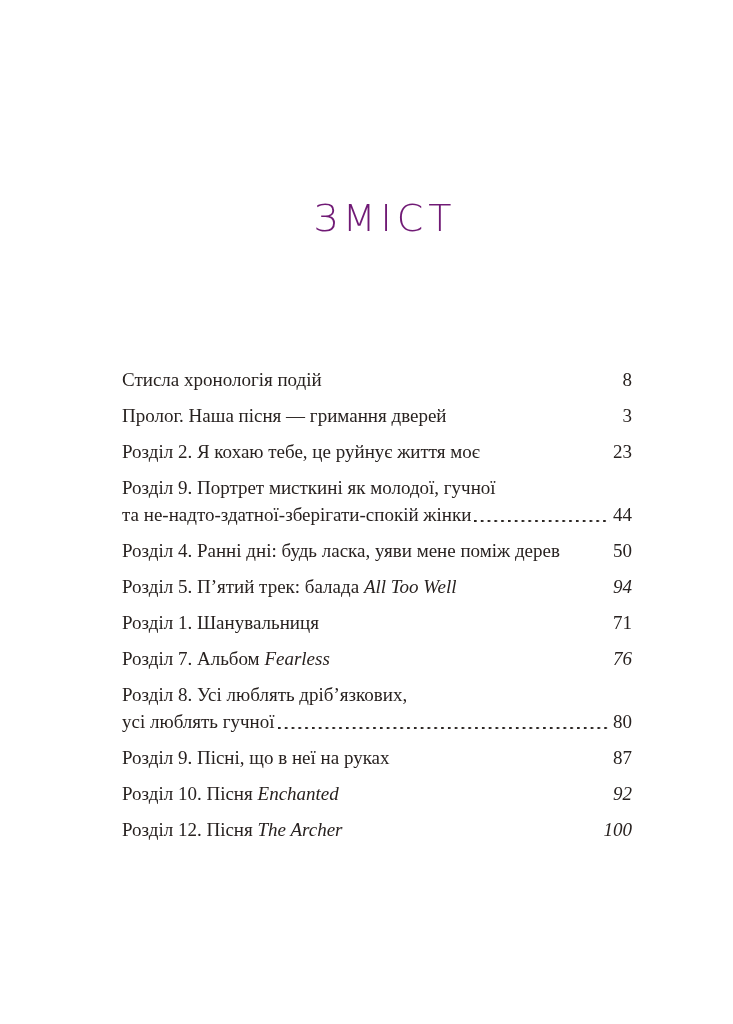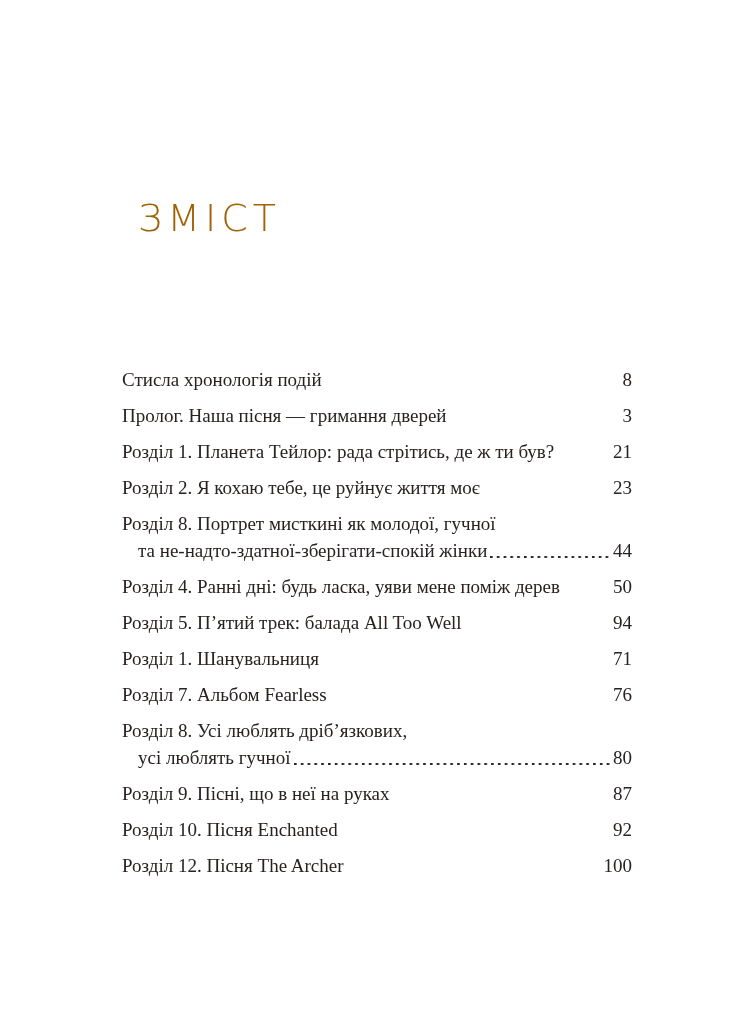--- a/index.html
+++ b/index.html
@@ -16,46 +16,45 @@
     font-family: "Liberation Serif", serif;
     color: #282220;
   }
   .book-title {
     position: absolute;
     top: 199px;
     left: 122px;
     width: 510px;
     padding-left: 16px;
     box-sizing: border-box;
-    text-align: left;
+    text-align: center;
     font-family: "DejaVu Sans", "Liberation Sans", sans-serif;
     font-weight: 200;
     font-size: 38px;
     line-height: 1;
     letter-spacing: 5px;
-    color: #a16207;
+    color: #701a75;
   }
   .toc {
     position: absolute;
     top: 366px;
     left: 122px;
     width: 510px;
     font-size: 19px;
     line-height: 27px;
   }
   .entry {
     display: flex;
     align-items: flex-start;
     margin-bottom: 9px;
   }
   .entry.two { display: block; }
   .entry.two .row {
     display: flex;
     align-items: stretch;
-    margin-left: 16px;
   }
   .t {
     flex: 0 1 auto;
     min-width: 0;
     white-space: nowrap;
     overflow: hidden;
   }
   .l1 { white-space: nowrap; }
   .dots {
     flex: 1 1 auto;
@@ -63,21 +62,21 @@
     margin: 0 2px 0 3px;
     background-image: radial-gradient(circle at 1.3px 2px, #2a2522 1.15px, rgba(0,0,0,0) 1.45px);
     background-size: 6.8px 4px;
     background-repeat: repeat-x;
     background-position: left calc(100% - 5px);
   }
   .pg {
     flex: 0 0 auto;
     margin-left: 1px;
   }
-  .it { }
+  .it { font-style: italic; }
 </style>
 </head>
 <body>
 
 <div class="sheet">
 
   <div class="book-title">ЗМІСТ</div>
 
   <div class="toc">
 
@@ -86,34 +85,29 @@
       <span class="dots"></span>
       <span class="pg">8</span>
     </div>
 
     <div class="entry">
       <span class="t">Пролог. Наша пісня — гримання дверей</span>
       <span class="dots"></span>
       <span class="pg">3</span>
     </div>
 
-    <div class="entry">
-      <span class="t">Розділ 1. Планета Тейлор: рада стрітись, де ж ти був?</span>
-      <span class="dots"></span>
-      <span class="pg">21</span>
-    </div>
 
     <div class="entry">
       <span class="t">Розділ 2. Я кохаю тебе, це руйнує життя моє</span>
       <span class="dots"></span>
       <span class="pg">23</span>
     </div>
 
     <div class="entry two">
-      <div class="l1">Розділ 8. Портрет мисткині як молодої, гучної</div>
+      <div class="l1">Розділ 9. Портрет мисткині як молодої, гучної</div>
       <div class="row">
         <span class="t">та не-надто-здатної-зберігати-спокій жінки</span>
         <span class="dots"></span>
         <span class="pg">44</span>
       </div>
     </div>
 
     <div class="entry">
       <span class="t">Розділ 4. Ранні дні: будь ласка, уяви мене поміж дерев</span>
       <span class="dots"></span>

